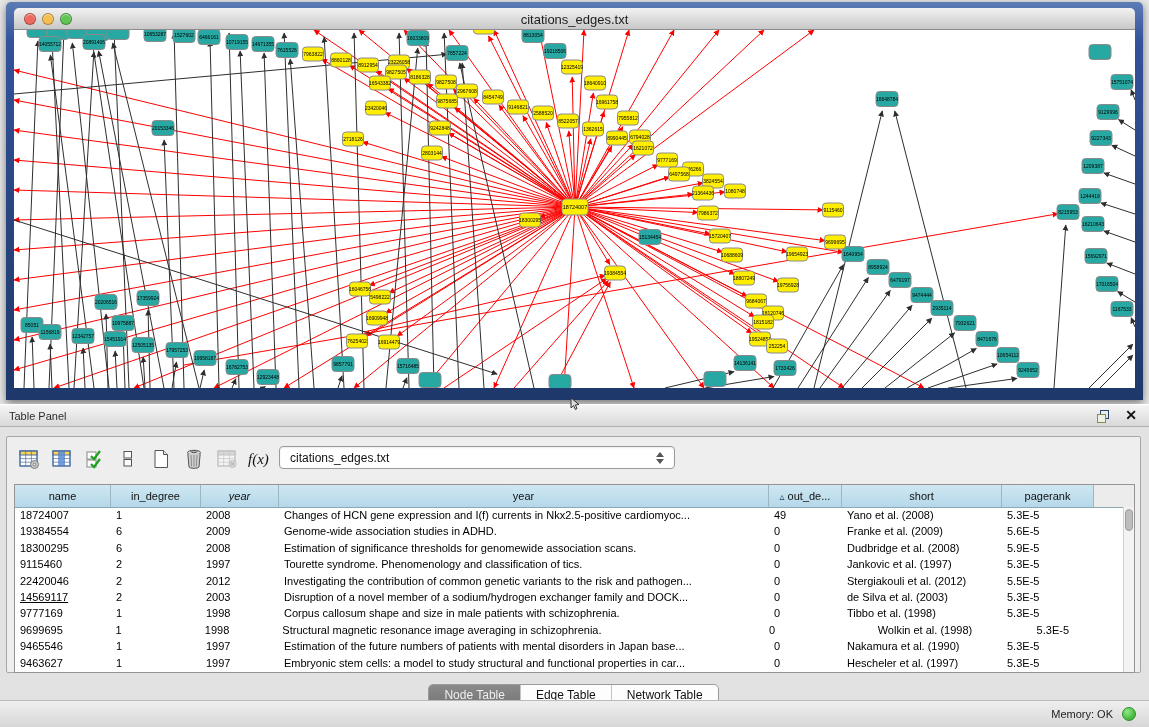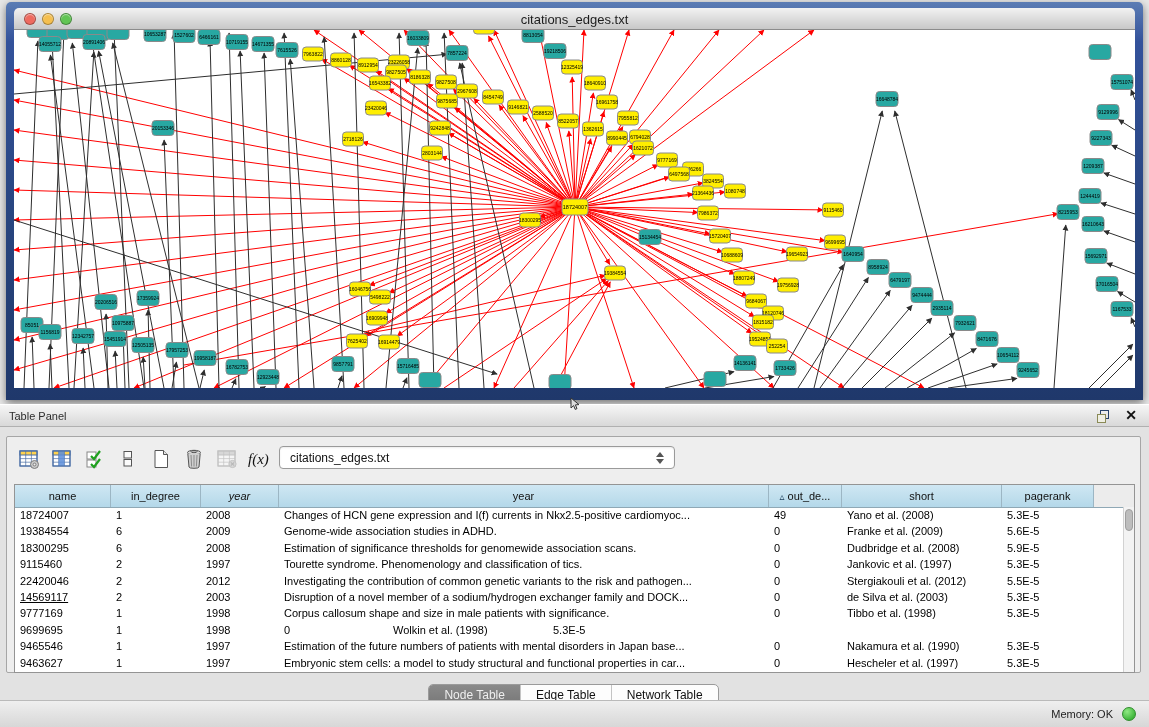--- a/index.html
+++ b/index.html
@@ -880,29 +880,30 @@
             <div class="g-cell" style="width: 78px;">2003</div>
             <div class="g-cell" style="width: 490px;">Disruption of a novel member of a sodium/hydrogen exchanger family and DOCK...</div>
             <div class="g-cell" style="width: 73px;">0</div>
             <div class="g-cell" style="width: 160px;">de Silva et al. (2003)</div>
             <div class="g-cell" style="width: 92px;">5.3E-5</div>
           </div>
           <div class="g-row">
             <div class="g-cell" style="width: 96px;">9777169</div>
             <div class="g-cell" style="width: 90px;">1</div>
             <div class="g-cell" style="width: 78px;">1998</div>
-            <div class="g-cell" style="width: 490px;">Corpus callosum shape and size in male patients with significance.</div>
+            <div class="g-cell" style="width: 490px;">Corpus callosum shape and size in male patients with schizophrenia.</div>
             <div class="g-cell" style="width: 73px;">0</div>
             <div class="g-cell" style="width: 160px;">Tibbo et al. (1998)</div>
             <div class="g-cell" style="width: 92px;">5.3E-5</div>
           </div>
           <div class="g-row">
             <div class="g-cell" style="width: 96px;">9699695</div>
             <div class="g-cell" style="width: 90px;">1</div>
             <div class="g-cell" style="width: 78px;">1998</div>
+            <div class="g-cell" style="width: 490px;">Structural magnetic resonance image averaging in schizophrenia.</div>
             <div class="g-cell" style="width: 73px;">0</div>
             <div class="g-cell" style="width: 160px; margin-left: 36px;">Wolkin et al. (1998)</div>
             <div class="g-cell" style="width: 92px;">5.3E-5</div>
           </div>
           <div class="g-row">
             <div class="g-cell" style="width: 96px;">9465546</div>
             <div class="g-cell" style="width: 90px;">1</div>
             <div class="g-cell" style="width: 78px;">1997</div>
             <div class="g-cell" style="width: 490px;">Estimation of the future numbers of patients with mental disorders in Japan base...</div>
             <div class="g-cell" style="width: 73px;">0</div>

